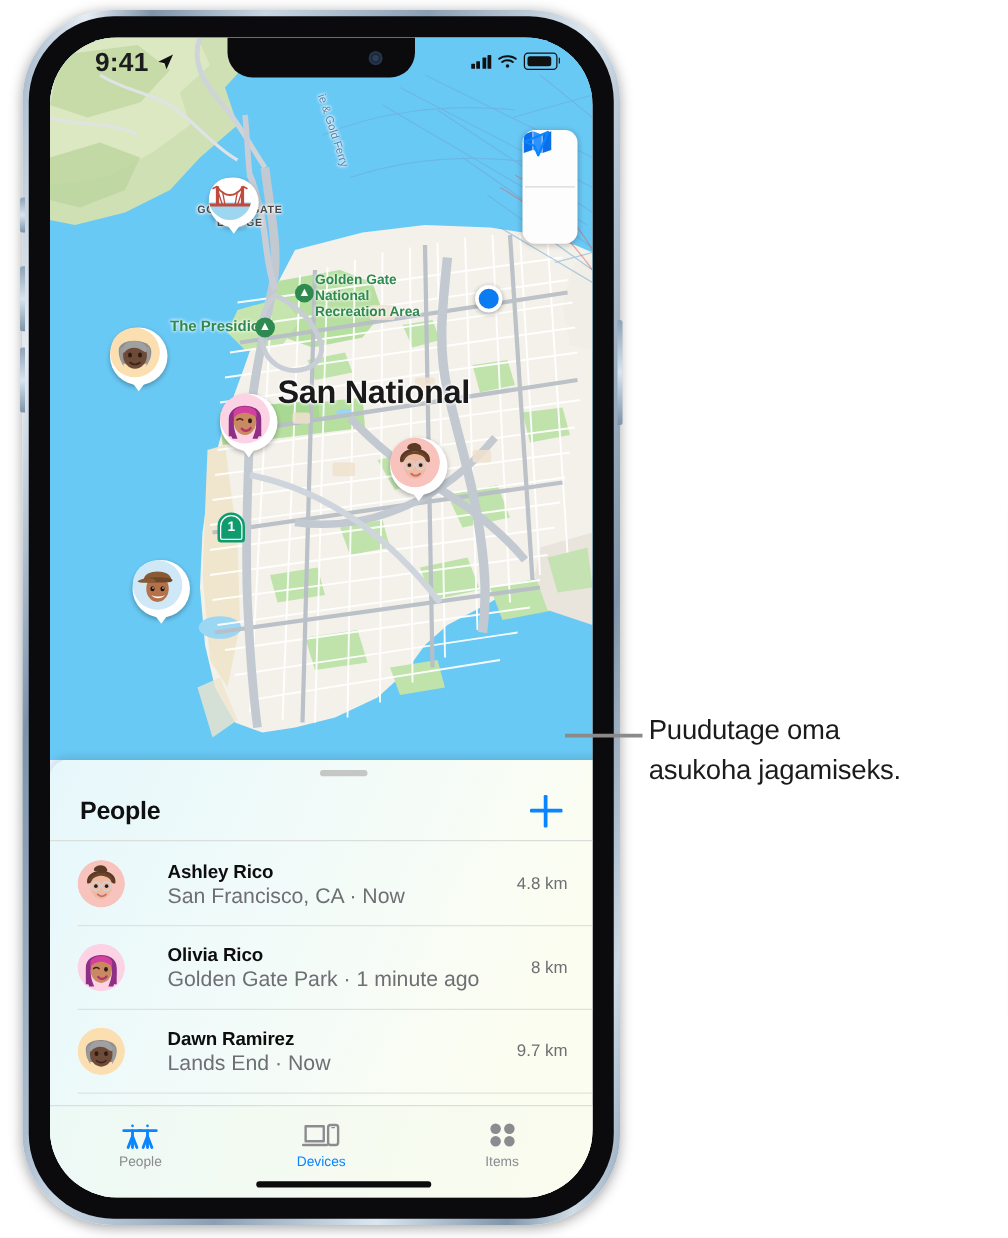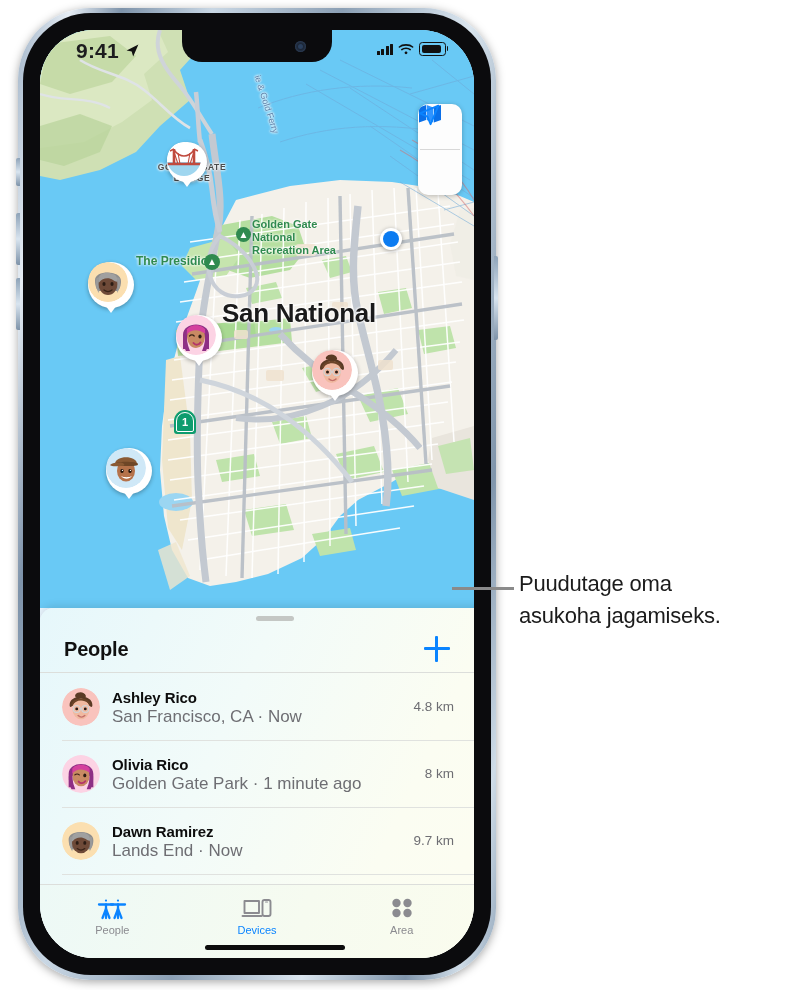--- a/index.html
+++ b/index.html
@@ -72,21 +72,21 @@
   .grab{position:absolute;left:50%;transform:translateX(-50%);top:8px;width:38px;height:5px;border-radius:3px;background:#c4c7c4;}
   .sheet-head{position:absolute;left:0;top:18px;width:434px;height:46px;display:flex;align-items:center;justify-content:space-between;padding:0 24px;box-sizing:border-box;}
   .sheet-title{font-size:20px;font-weight:bold;color:#101010;letter-spacing:-.2px;}
   .plus{width:26px;height:26px;position:relative;cursor:pointer;}
   .plus::before,.plus::after{content:"";position:absolute;background:#0a84ff;border-radius:1px;}
   .plus::before{left:0;top:11px;width:26px;height:3.4px;}
   .plus::after{top:0;left:11px;height:26px;width:3.4px;}
   .divider{position:absolute;left:0;width:434px;height:1px;background:#dcdedb;}
 
   .rows{position:absolute;left:0;top:65px;width:434px;}
-  .row{position:relative;height:67px;display:flex;align-items:center;padding:0 20px 0 22px;box-sizing:border-box;}
+  .row{position:relative;height:67px;display:flex;align-items:center;padding:0 20px 0 22px;box-sizing:border-box;gap:22px;}
   .row+.row::before{content:"";position:absolute;left:22px;right:0;top:0;height:1px;background:#e0e2df;}
   .row .avatar{width:38px;height:38px;border-radius:50%;flex:0 0 38px;margin-right:12px;}
   .row .txt{flex:1;min-width:0;}
   .row .nm{font-size:15px;font-weight:bold;color:#0d0d0d;line-height:19px;letter-spacing:-.1px;}
   .row .sub{font-size:17px;color:#6e6e73;line-height:18px;margin-top:1px;}
   .row .dist{font-size:13.5px;color:#6e6e73;white-space:nowrap;margin-left:12px;}
 
   
   .tabbar{position:absolute;left:0;bottom:0;width:434px;height:74px;
           background:linear-gradient(105deg,#edf9f6,#f6fbf0 60%,#fafcee);border-top:1px solid #dcdedb;
@@ -505,21 +505,21 @@
               <div class="ti">
                 <svg width="26" height="24" viewBox="0 0 26 24">
                   <g fill="#8b8b90">
                     <circle cx="7.5" cy="7" r="4.2"></circle>
                       <circle cx="18.5" cy="7" r="4.2"></circle>
                     <circle cx="7.5" cy="17" r="4.2"></circle>
                       <circle cx="18.5" cy="17" r="4.2"></circle>
                   </g>
                 </svg>
               </div>
-              <div class="tl">Area</div>
+              <div class="tl">Items</div>
             </div>
 
           </div>
 
           <div class="homebar"></div>
         </div>
 
         <div class="status">
           <div class="st-time">9:41</div>
           <div class="st-loc">

